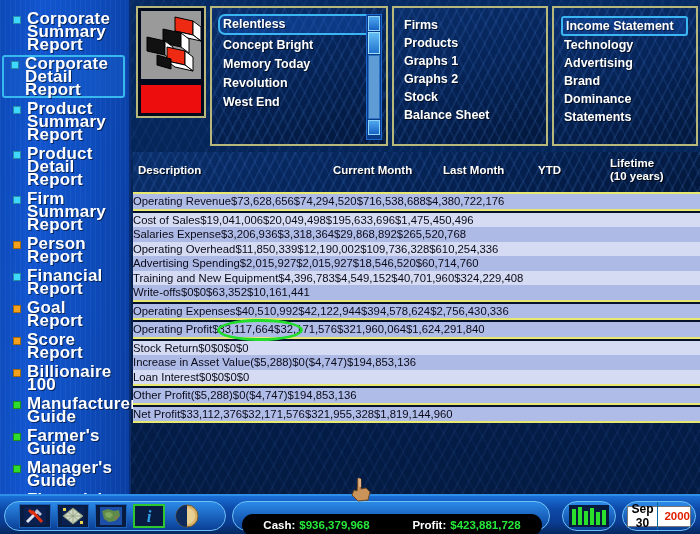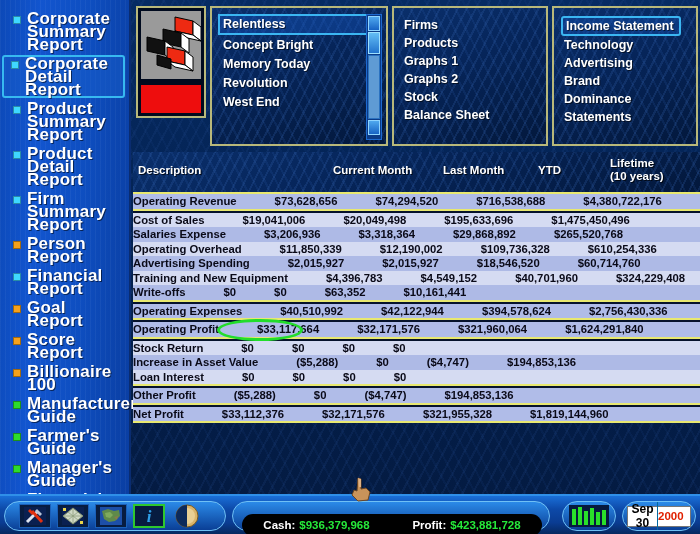--- a/index.html
+++ b/index.html
@@ -92,21 +92,21 @@
     padding: 6px 4px 4px 6px;
   }
   .lrow {
     color: #fff; font-size: 12.5px; font-weight: bold;
     line-height: 19px; padding-left: 5px;
     text-shadow: 1px 1px 0 rgba(0,0,0,.6);
     white-space: nowrap; cursor: pointer;
   }
   .lrow.sel {
     border: 2px solid #3bb6f2;
-    border-radius: 0;
+    border-radius: 7px;
     line-height: 15px;
     padding: 1px 0 1px 3px;
     margin: 0 2px 1px 0;
     background: rgba(20,85,190,.4);
   }
   #list-scroll {
     position: absolute; right: 4px; top: 6px;
     width: 16px; height: 126px;
     background: #0b3a86;
     border: 1px solid #1d6ad0;
@@ -142,21 +142,21 @@
   .nrow {
     color: #fff; font-size: 12.5px; font-weight: bold;
     line-height: 18px; white-space: nowrap; cursor: pointer;
     text-shadow: 1px 1px 0 rgba(0,0,0,.6);
   }
   .nrow.sel {
     border: 2px solid #3bb6f2;
     border-radius: 3px;
     display: inline-block;
     line-height: 14px;
-    padding: 1px 5px 1px 3px;
+    padding: 1px 12px 1px 3px;
     margin-left: -3px;
     background: rgba(20,85,190,.35);
   }
 
   
   #table-wrap {
     position: absolute; left: 133px; top: 152px;
     width: 567px; height: 330px;
   }
   #thead {
@@ -176,23 +176,22 @@
   .hc.h2 { left: 310px; top: 12px; }
   .hc.h3 { left: 405px; top: 12px; }
   .hc.h4 { left: 477px; top: 5px; }
 
   .body-row {
     display: flex;
     height: 14.5px;
     align-items: center;
     color: #0a0a18;
     font-size: 11.3px;
-    font-weight: bold;
+    font-weight: normal;
     font-family: "Liberation Sans", sans-serif;
-    gap: 38px;
   }
   .body-row.odd  { background: #d5dbf2; }
   .body-row.even { background: #aebae6; }
   .body-row.total { background: #b0bce8; }
   .sep-y { height: 2px; background: #e8e870; }
   .sep-k { height: 2px; background: #06122c; }
 
   
   #ellipse {
     position: absolute;
@@ -253,21 +252,21 @@
     padding: 0 4px;
   }
   #date-inner {
     width: 100%; height: 21px; background: #ffffff;
     display: flex; align-items: center; border: 1px solid #777;
   }
   #date-day {
     flex: 1; text-align: center; color: #000; font-size: 12px; font-weight: bold;
     border-right: 1px solid #0369a1;
   }
-  #date-year { width: 32px; text-align: left; color: #e02000; font-size: 11.5px; font-weight: bold; }
+  #date-year { width: 32px; text-align: right; color: #e02000; font-size: 11.5px; font-weight: bold; }
 </style>
 </head>
 <body>
 
 <div id="app">
 
   <div id="sidebar">
       <div class="side-item">
         <span class="bullet" style="background: rgb(63, 216, 255);"></span>
         <span class="slabel">Corporate

